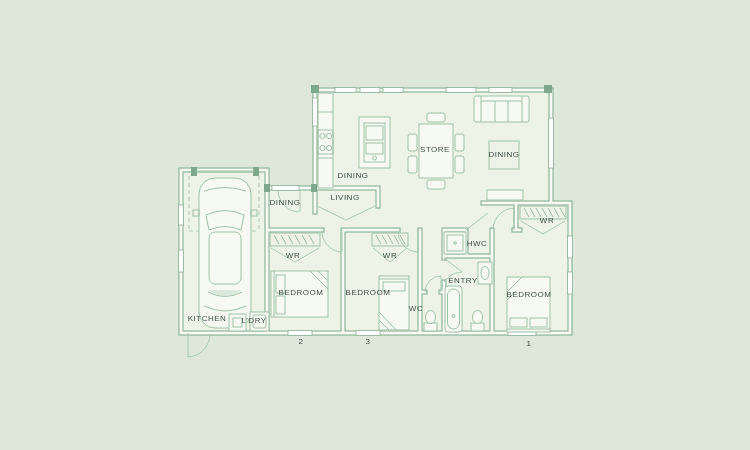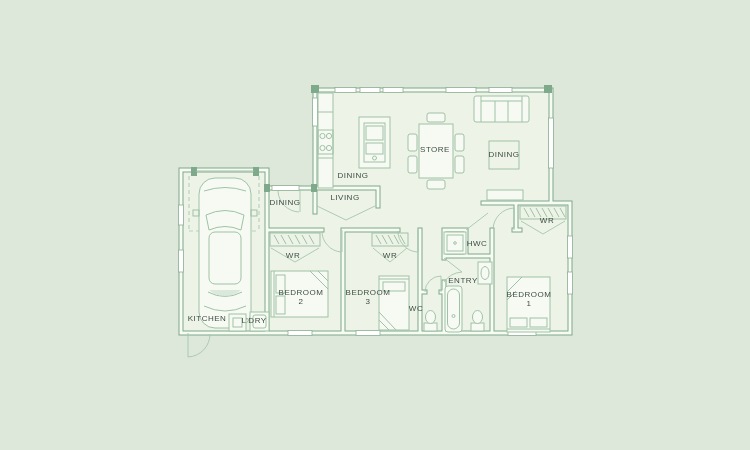--- a/index.html
+++ b/index.html
@@ -10,21 +10,21 @@
   .wallO{stroke:#7ea98a;stroke-width:5;fill:none;stroke-linecap:square;}
   .wallI{stroke:#f8faf4;stroke-width:3;fill:none;stroke-linecap:square;}
   .win{fill:#ffffff;stroke:#8fb096;stroke-width:0.8;}
   .fur{fill:none;stroke:#9fc2a6;stroke-width:1;}
   .furf{fill:#f7faf3;stroke:#9fc2a6;stroke-width:1;}
   .door{fill:none;stroke:#a5c6ab;stroke-width:0.9;}
   .dash{stroke:#b9d3bd;stroke-width:1.2;stroke-dasharray:4 3;fill:none;}
   .post{fill:#7ea98a;}
   .lbl{position:absolute;transform:translate(-50%,-50%);color:#3d4d44;font-size:8px;
        letter-spacing:0.5px;white-space:nowrap;text-align:center;line-height:9px;}
-  .lbl span{display:block;}
+  .lbl span{display:block;margin-top:40px;}
 </style>
 </head>
 <body>
 
 <div id="stage">
   <svg id="plan-svg" width="750" height="450" viewBox="0 0 750 450">
 
     <path class="floor" d="M315,90 L551,90 L551,203 L570,203 L570,333 L181,333 L181,170 L267,170 L267,188 L315,188 Z"></path>
 
     <g>

